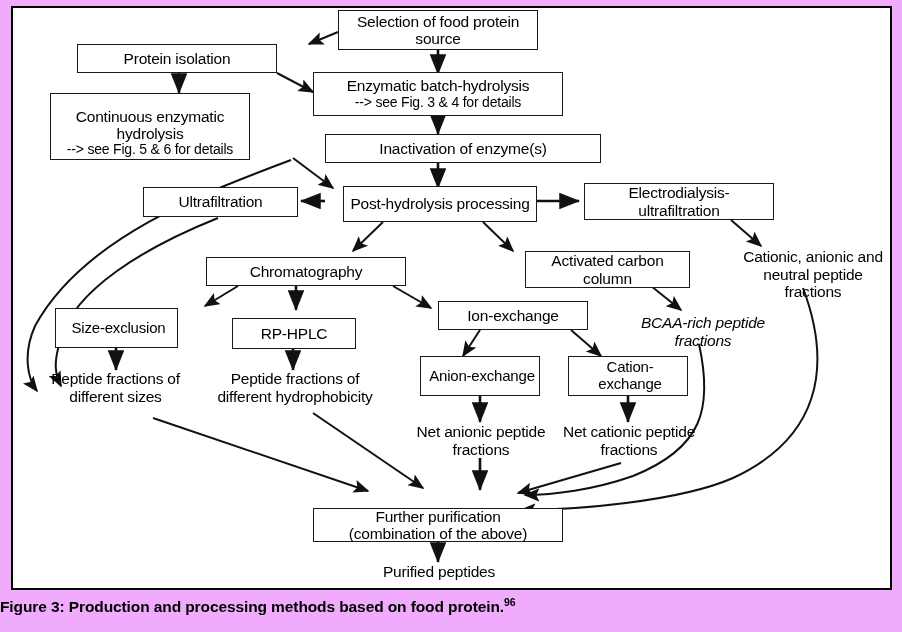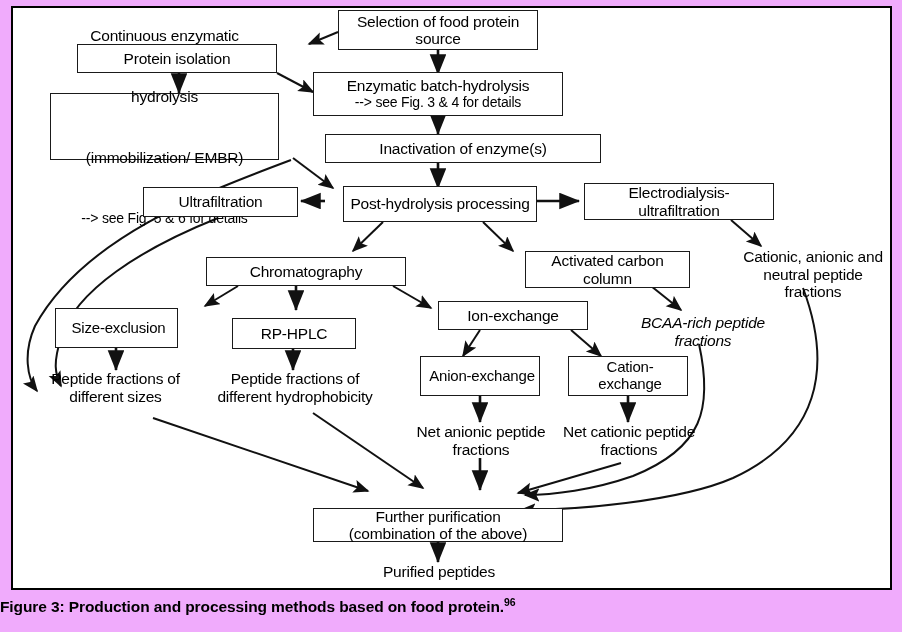--- a/index.html
+++ b/index.html
@@ -172,24 +172,23 @@
 
     <div class="nodebox" style="left:64px; top:36px; width:200px; height:29px;">
       <span>Protein isolation</span>
     </div>
 
     <div class="nodebox" style="left:300px; top:64px; width:250px; height:44px; flex-direction:column; justify-content:center;">
       <span>Enzymatic batch-hydrolysis</span>
       <span class="sub">--&gt; see Fig. 3 &amp; 4 for details</span>
     </div>
 
-    <div class="nodebox" style="left:37px; top:85px; width:229px; height:67px; flex-direction:column; justify-content:center;gap:44px;">
+    <div class="nodebox" style="left:37px; top:85px; width:200px; height:67px; flex-direction:column; justify-content:flex-end;">
       <span>Continuous enzymatic</span>
       <span>hydrolysis</span>
-      <span>(immobilization/ EMBR)</span>
       <span class="sub">--&gt; see Fig. 5 &amp; 6 for details</span>
     </div>
 
     <div class="nodebox" style="left:312px; top:126px; width:276px; height:29px;">
       <span>Inactivation of enzyme(s)</span>
     </div>
 
     <div class="nodebox" style="left:330px; top:178px; width:194px; height:36px;">
       <span>Post-hydrolysis processing</span>
     </div>

